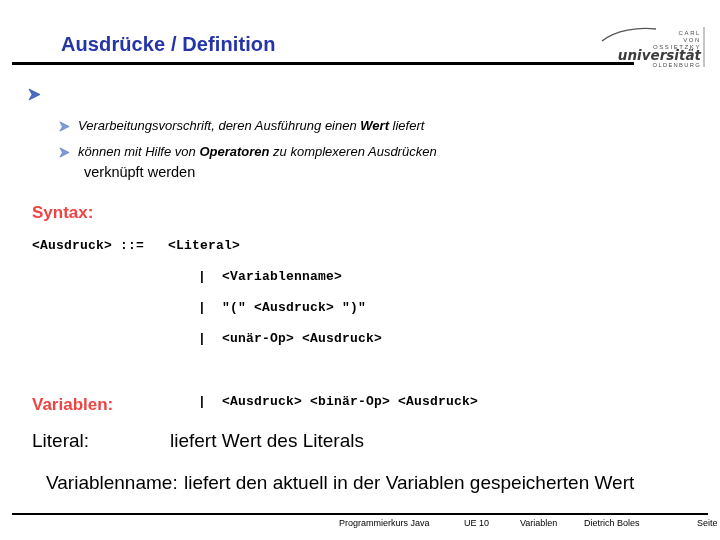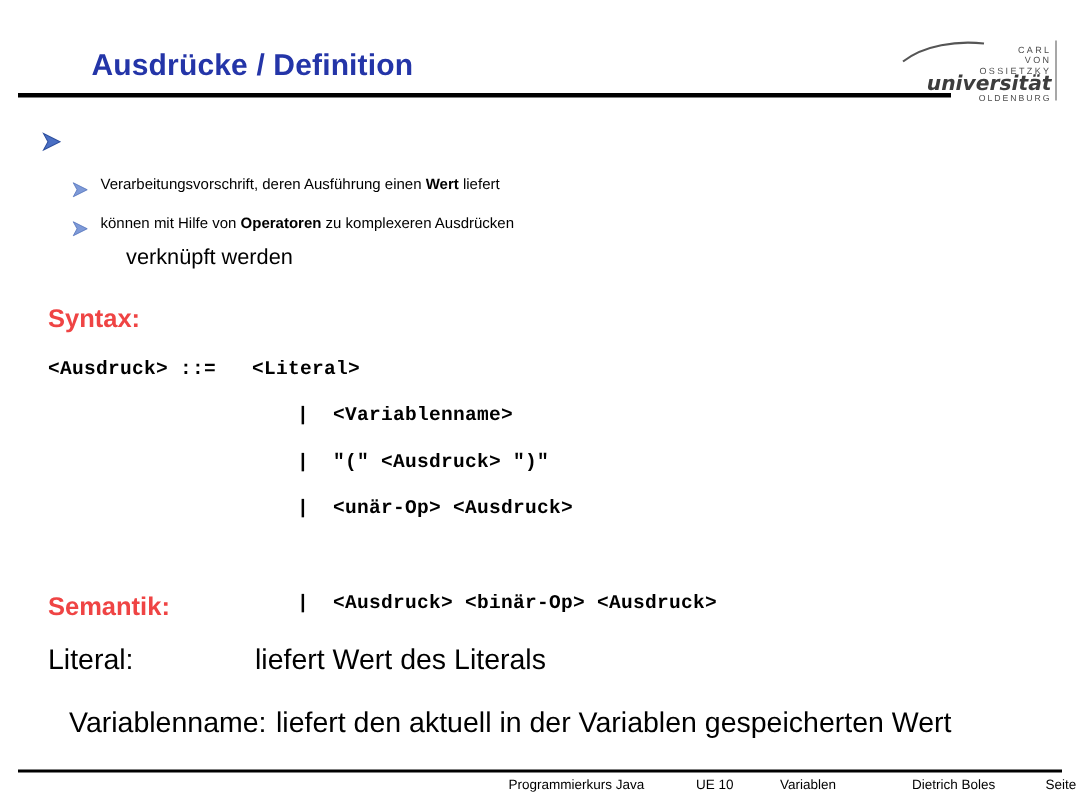--- a/index.html
+++ b/index.html
@@ -62,22 +62,23 @@
   .arrow svg { display: block; }
 
   #bullet-l1 {
     left: 28px;
     top: 84px;
     font-size: 17.5px;
   }
   #bullet-l1 .arrow { margin-right: 10px; margin-top: 4px; }
 
   .bullet-l2 {
-    left: 48px;
-    font-size: 10px;
+    left: 59px;
+    font-size: 13px;
+    font-style: italic;
   }
   .bullet-l2 .arrow { margin-right: 8px; margin-top: 3px; }
   #bullet-2a { top: 118px; }
   #bullet-2b { top: 144px; }
 
   .b-text { display: block; }
   .b-text .b { font-weight: bold; }
   .wrap-2 {
     position: absolute;
     left: 84px;
@@ -141,21 +142,21 @@
     position: absolute;
     top: 518px;
     font-size: 9px;
     color: #000000;
     white-space: nowrap;
     padding-left: 32px;
   }
   #foot-0 { left: 307px; }
   #foot-1 { left: 432px; }
   #foot-2 { left: 488px; }
-  #foot-3 { left: 576px; text-align: right; }
+  #foot-3 { left: 552px; text-align: right; }
   #foot-4 { left: 665px; }
 </style>
 </head>
 <body>
 
 <div id="slide-title">Ausdrücke / Definition</div>
 
 <div id="title-rule"></div>
 
 <div id="logo">
@@ -203,21 +204,21 @@
 <div class="wrap-2">verknüpft werden</div>
 
 <div class="section-head" id="head-syntax">Syntax:</div>
 
 <div class="syntax-line" id="syn-0">&lt;Ausdruck&gt; ::=   &lt;Literal&gt;</div>
 <div class="syntax-line" id="syn-1">|  &lt;Variablenname&gt;</div>
 <div class="syntax-line" id="syn-2">|  "(" &lt;Ausdruck&gt; ")"</div>
 <div class="syntax-line" id="syn-3">|  &lt;unär-Op&gt; &lt;Ausdruck&gt;</div>
 <div class="syntax-line" id="syn-4">|  &lt;Ausdruck&gt; &lt;binär-Op&gt; &lt;Ausdruck&gt;</div>
 
-<div class="section-head" id="head-semantik">Semantik:</div>
+<div class="section-head" id="head-semantik">Variablen:</div>
 
 <div class="sem-row" id="sem-0">
   <span class="sem-term">Literal:</span><span class="sem-desc">liefert Wert des Literals</span>
 </div>
 
 <div class="sem-row" id="sem-1">
   <span class="sem-term">Variablenname:</span><span class="sem-desc">liefert den aktuell in der Variablen gespeicherten Wert</span>
 </div>
 
 <div id="footer-rule"></div>

